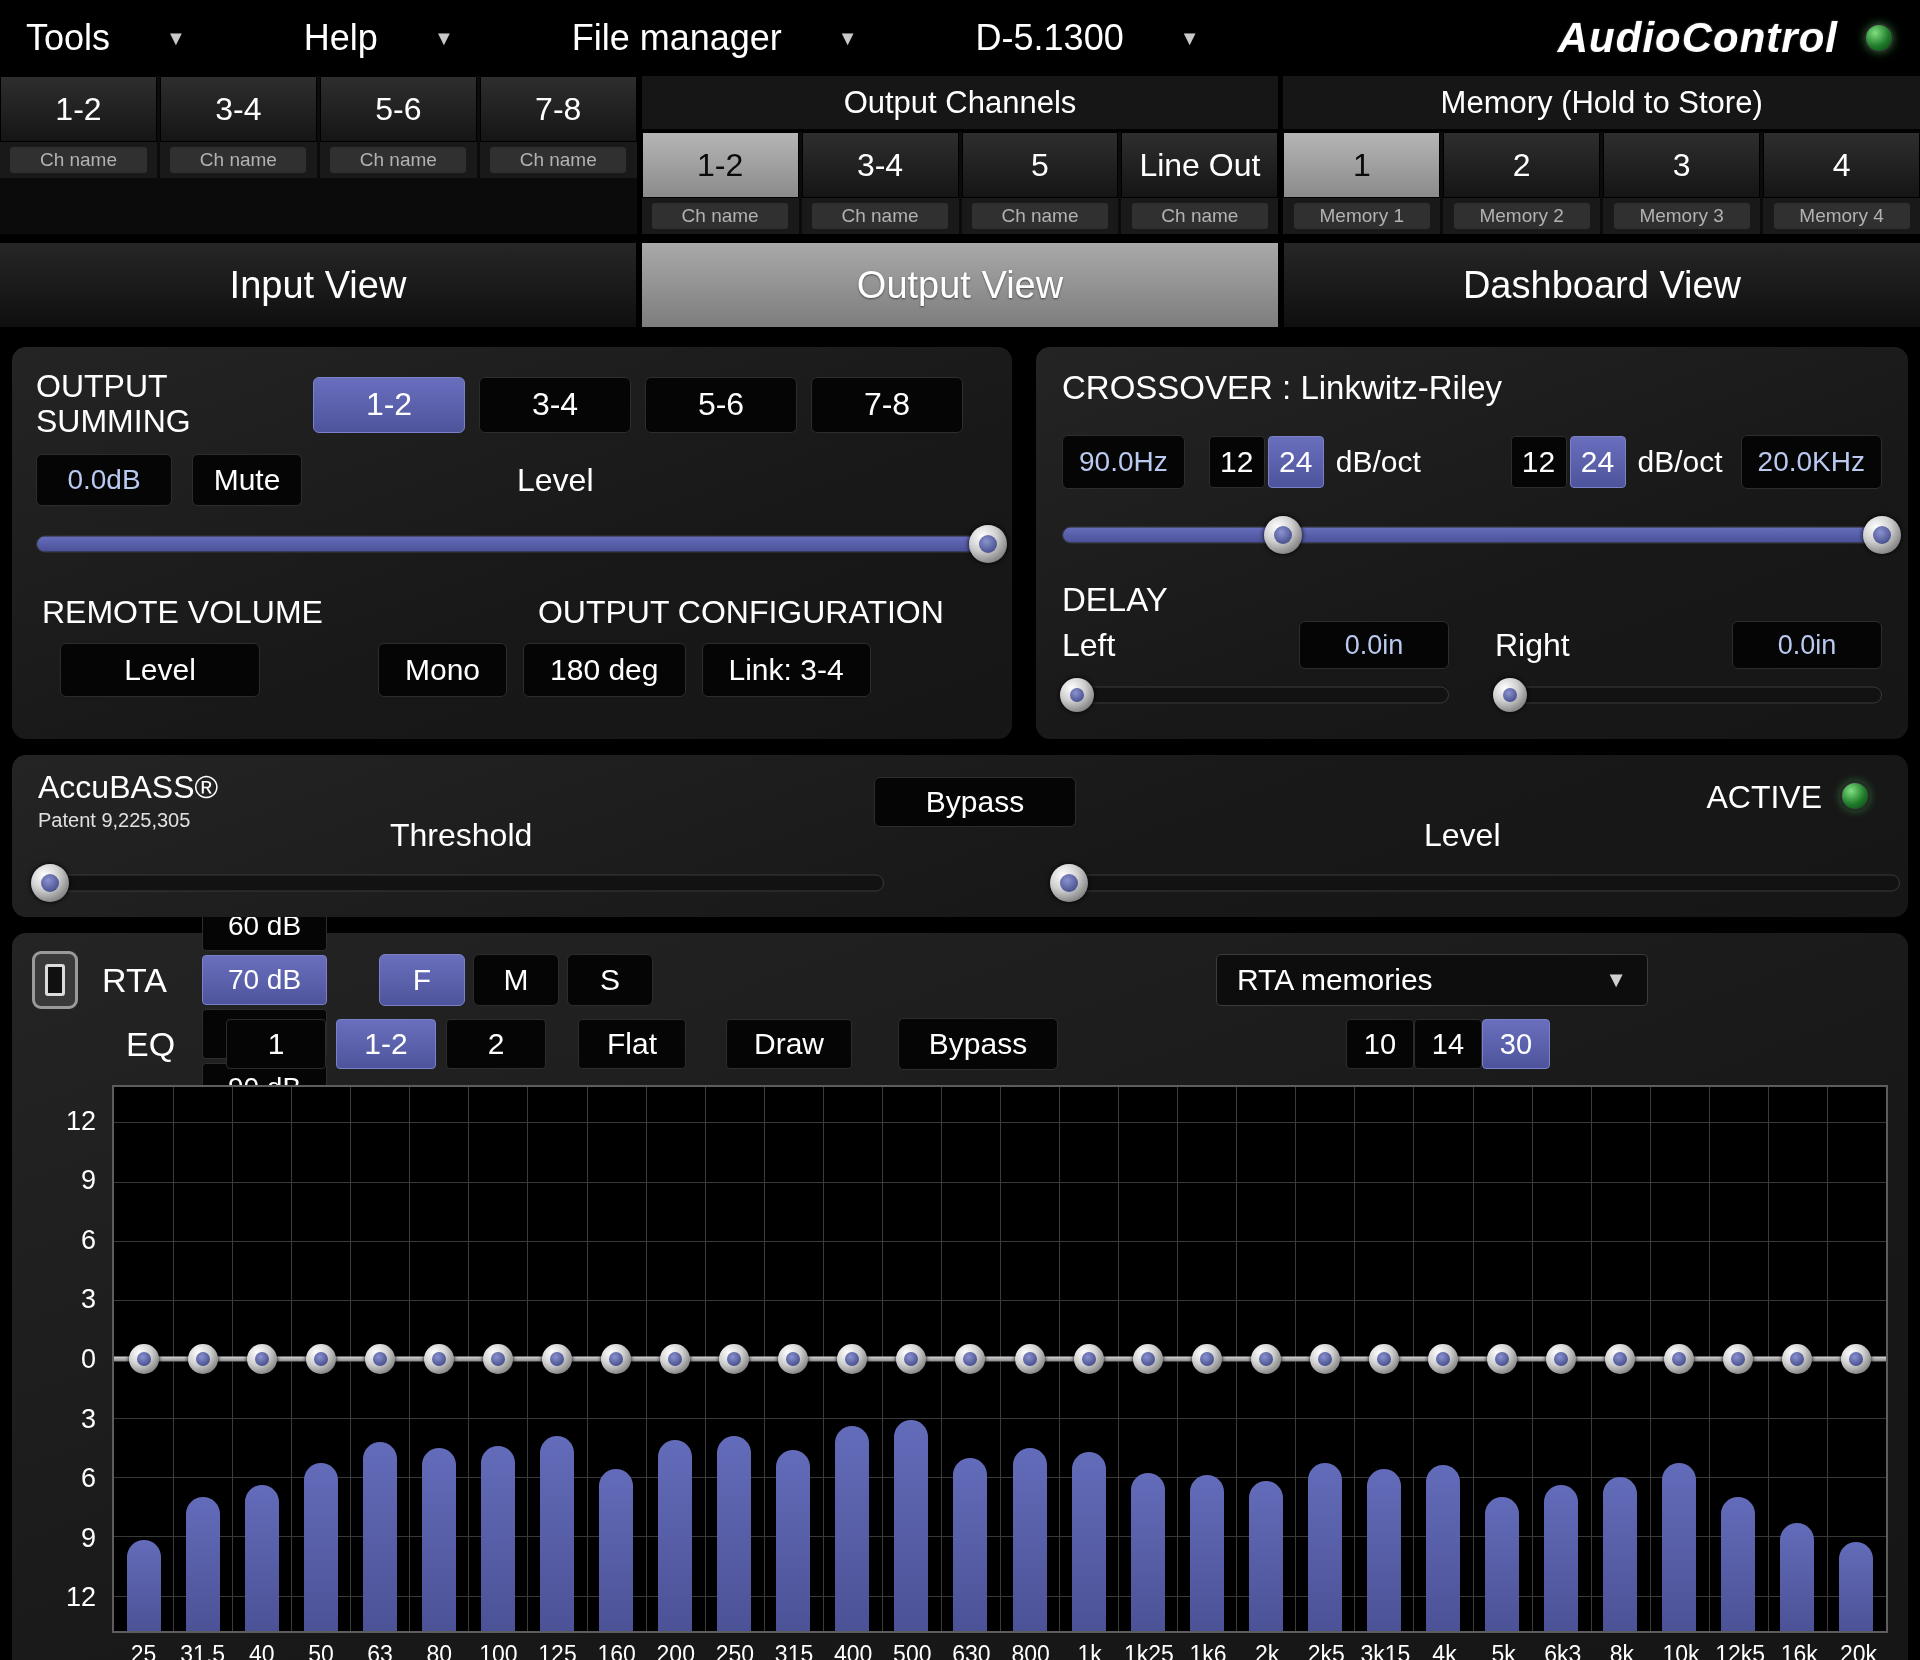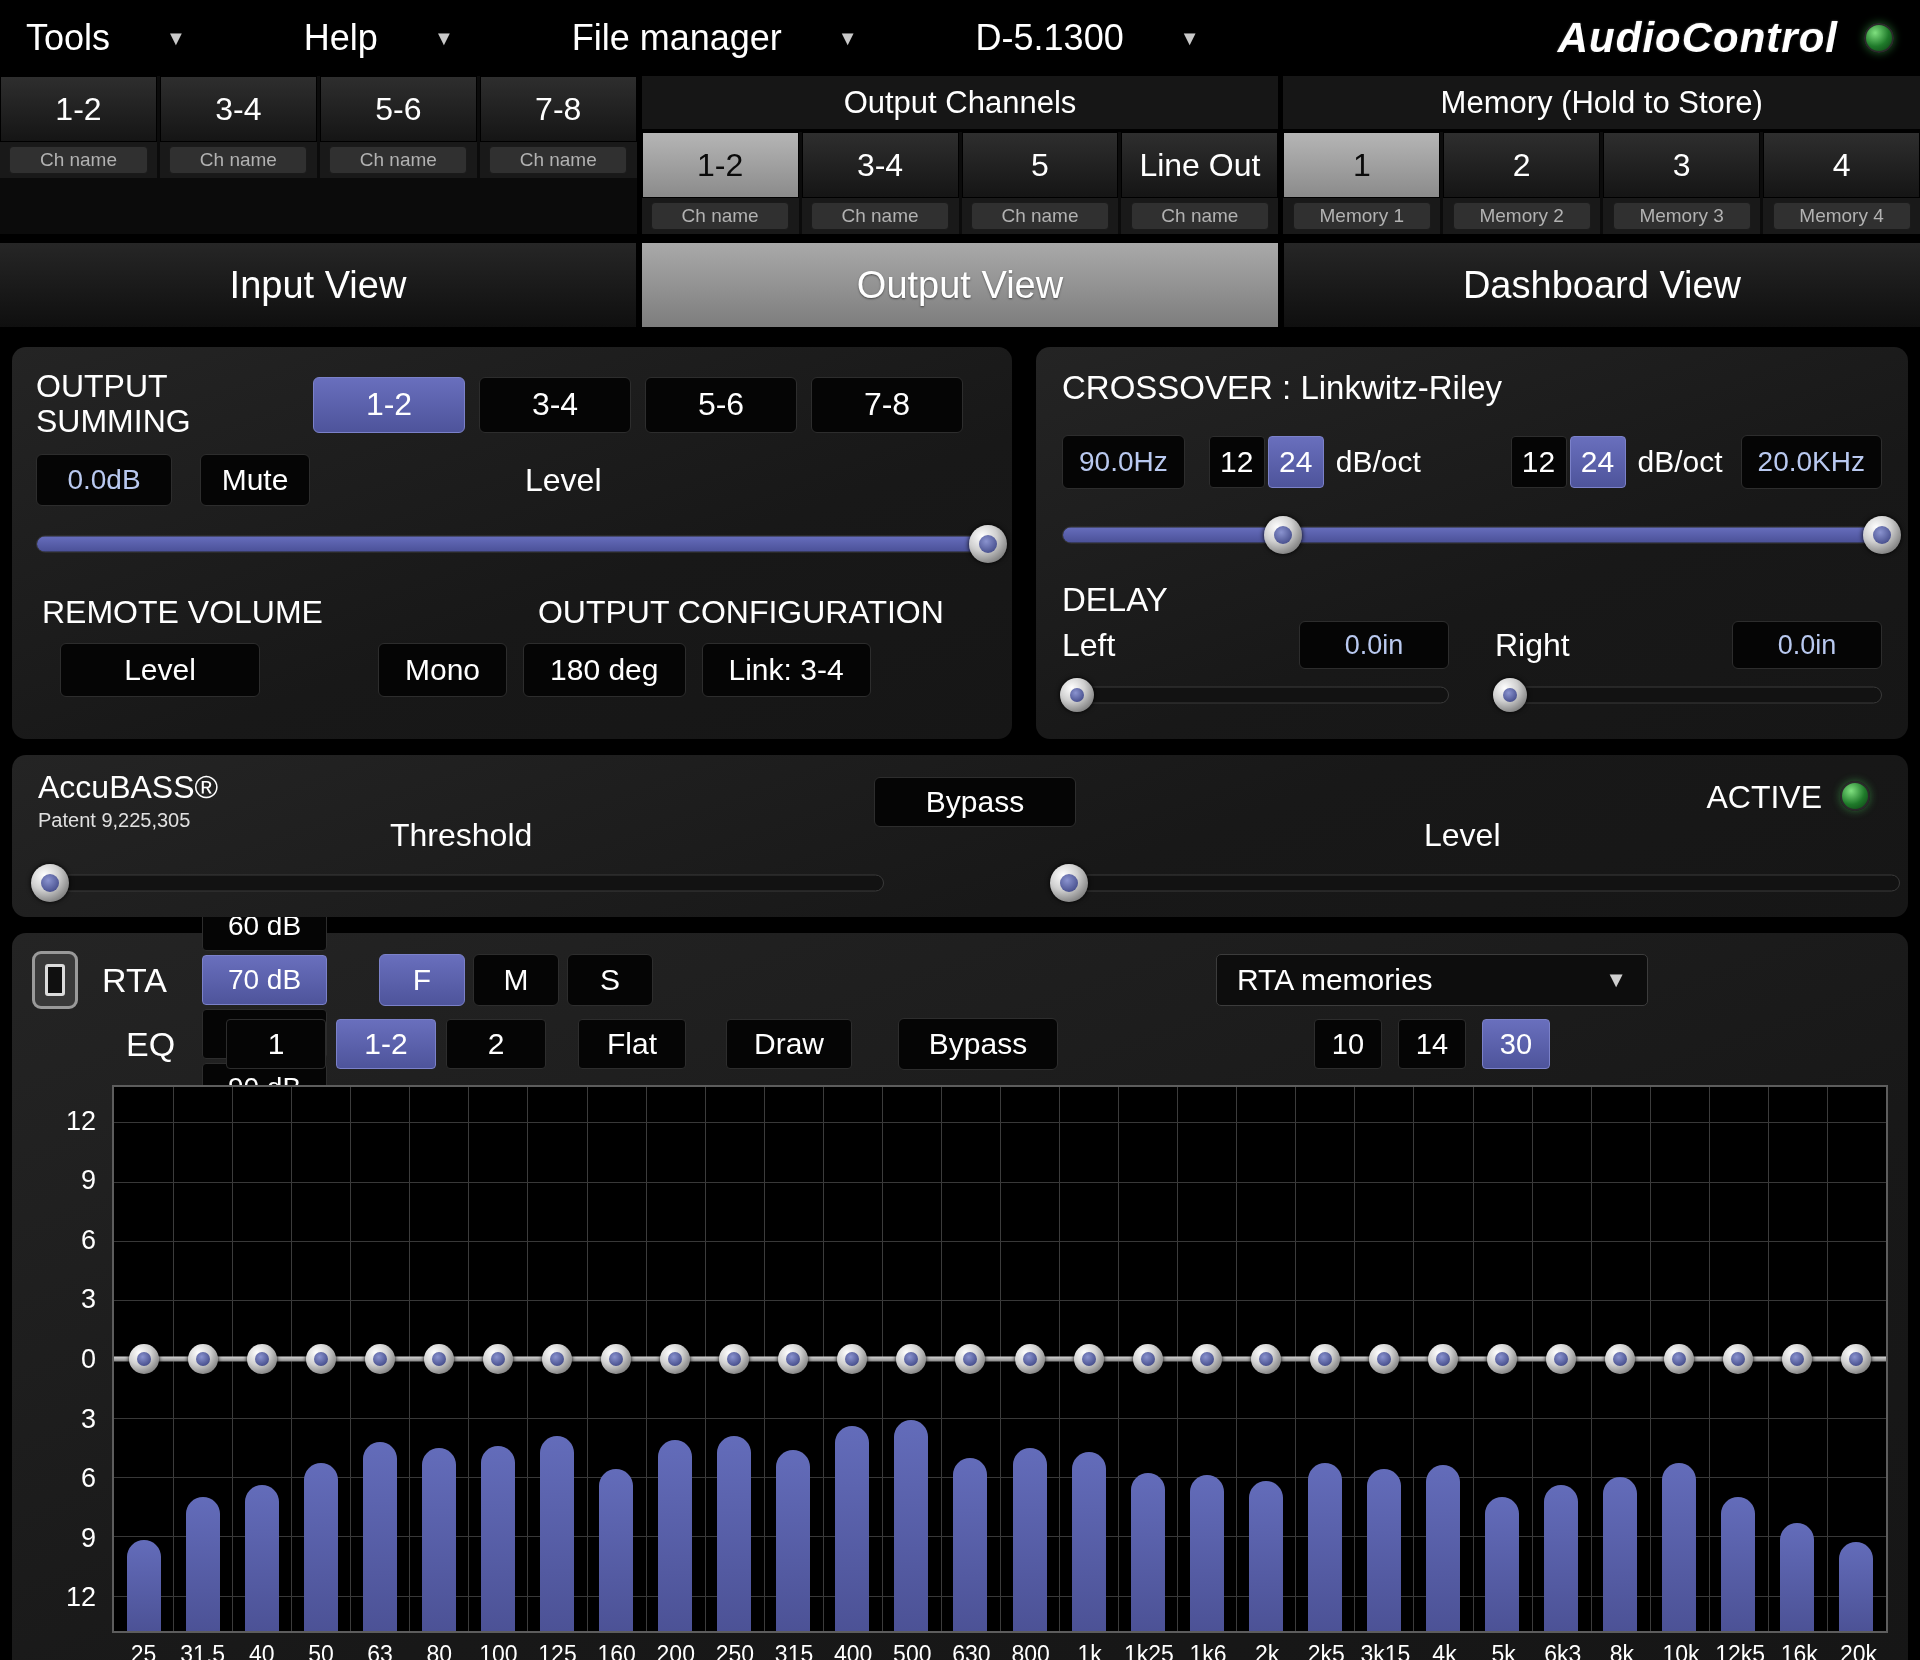--- a/index.html
+++ b/index.html
@@ -65,21 +65,21 @@
   .slider .knob::after { content:""; position:absolute; inset:10px; border-radius:50%;
     background:radial-gradient(circle at 40% 35%, #8a93cf, #49518f 75%); }
 
   
   .os-row1 { display:flex; align-items:center; }
   .os-title { font-size:32px; line-height:1.08; width:215px; }
   .pair-buttons { display:flex; gap:14px; margin-left:62px; margin-top:2px; }
   .pair-buttons .btn { width:152px; height:56px; font-size:32px; }
   .os-row2 { display:flex; align-items:center; margin-top:16px; }
   .os-row2 .gain { width:136px; height:52px; padding:0; font-size:28px; }
-  .os-row2 .mute { width:110px; height:52px; padding:0; margin-left:28px; }
+  .os-row2 .mute { width:110px; height:52px; padding:0; margin-left:20px; }
   .os-row2 .lvl { margin-left:215px; }
   .left-panel .slider { margin-top:14px; }
   .os-row4 { display:flex; margin-top:26px; }
   .os-row4 .rv { margin-left:6px; font-size:32px; }
   .os-row4 .oc { margin-left:215px; font-size:32px; }
   .os-row5 { display:flex; align-items:center; margin-top:12px; }
   .os-row5 .lvl-btn { width:200px; height:54px; padding:0; margin-left:24px; }
   .config-group { display:flex; gap:16px; margin-left:118px; }
   .config-group .btn { height:54px; padding:0 26px; }
 
@@ -127,21 +127,21 @@
   .fms-group .btn { width:86px; height:52px; padding:0; font-size:30px; }
   .dropdown { margin-left:auto; margin-right:240px; width:432px; height:52px; background:#0d0d0d;
     border:1px solid #3c3c3c; border-radius:5px; display:flex; align-items:center;
     justify-content:space-between; padding:0 20px; font-size:30px; cursor:pointer; }
   .dd-caret { font-size:22px; color:#cfcfcf; }
   .eq-ch-group { display:flex; gap:10px; margin-left:22px; }
   .eq-ch-group .btn { width:100px; height:50px; padding:0; border-radius:4px; }
   .flat-btn { width:108px; height:50px; padding:0; margin-left:32px; border-radius:4px; }
   .draw-btn { width:126px; height:50px; padding:0; margin-left:40px; border-radius:4px; }
   .eq-bypass-btn { width:160px; height:52px; padding:0; margin-left:46px; }
-  .band-group { display:flex; gap:16px; margin-left:auto; margin-right:338px; }
+  .band-group { display:flex; gap:0; margin-left:auto; margin-right:338px; }
   .band-group .btn { width:68px; height:50px; padding:0; font-size:29px; border-radius:4px; }
 
   
   .graph-row { display:flex; margin-top:14px; }
   .y-axis { position:relative; width:80px; height:548px; }
   .ylab { position:absolute; right:16px; transform:translateY(-50%); font-size:27px; color:#fff; }
   .plot { position:relative; flex:1; height:548px; background:#000; border:2px solid #5d5d5d; overflow:hidden; }
   .vline { position:absolute; top:0; bottom:0; width:1px; background:#3c3c3c; }
   .hline { position:absolute; left:0; right:0; height:1px; background:#383838; }
   .rta-bar { position:absolute; bottom:0; width:34px; transform:translateX(-50%);

